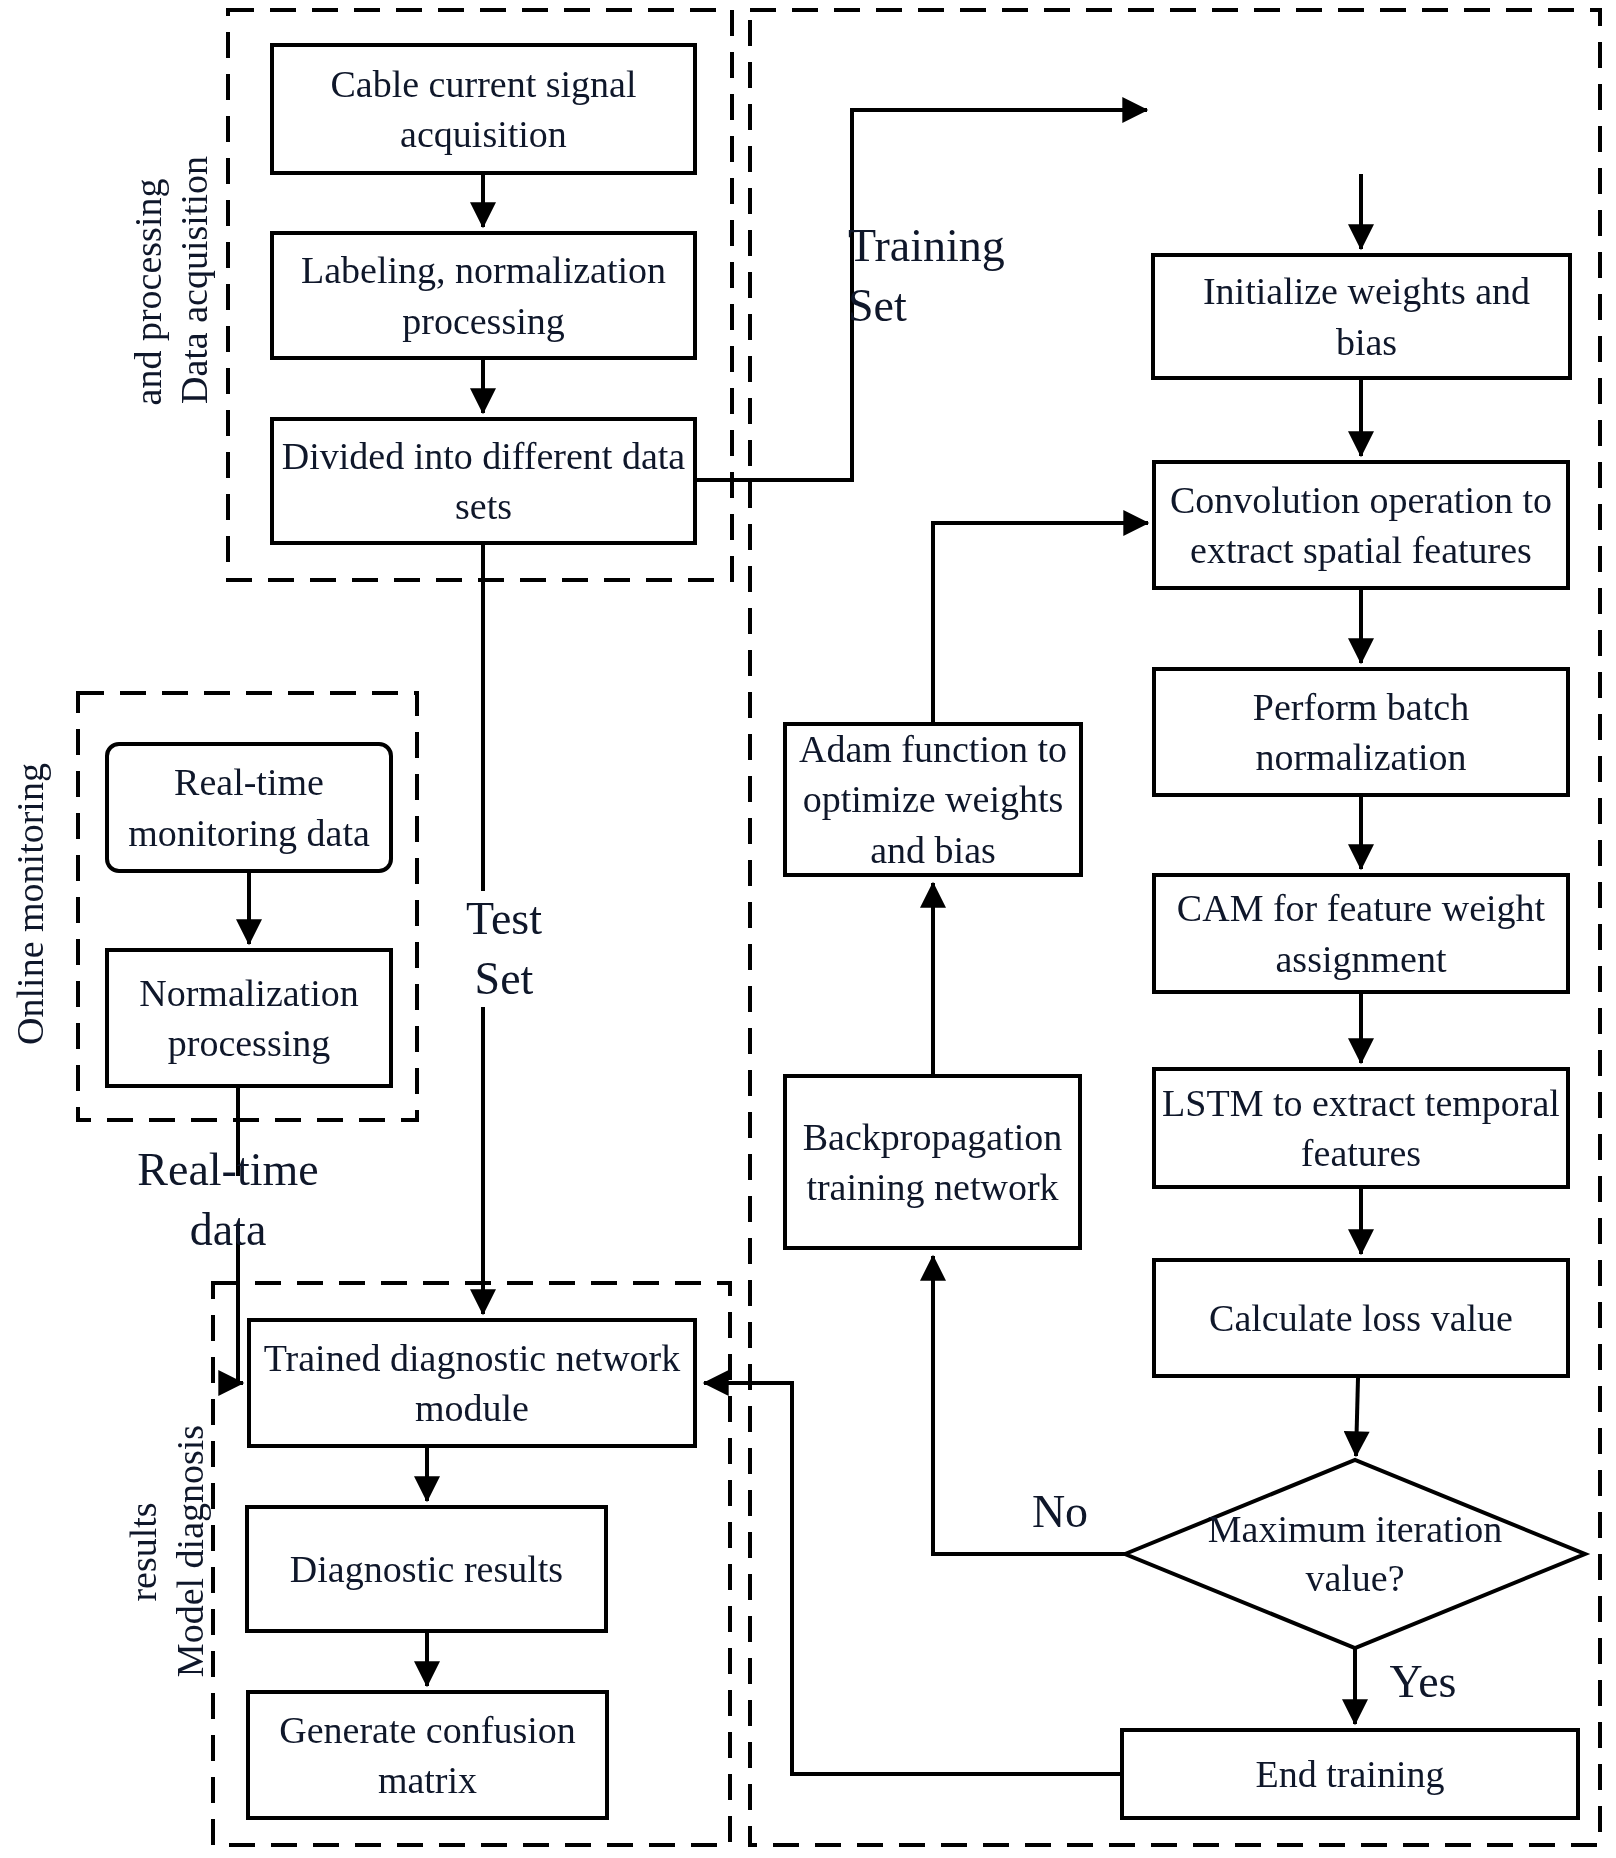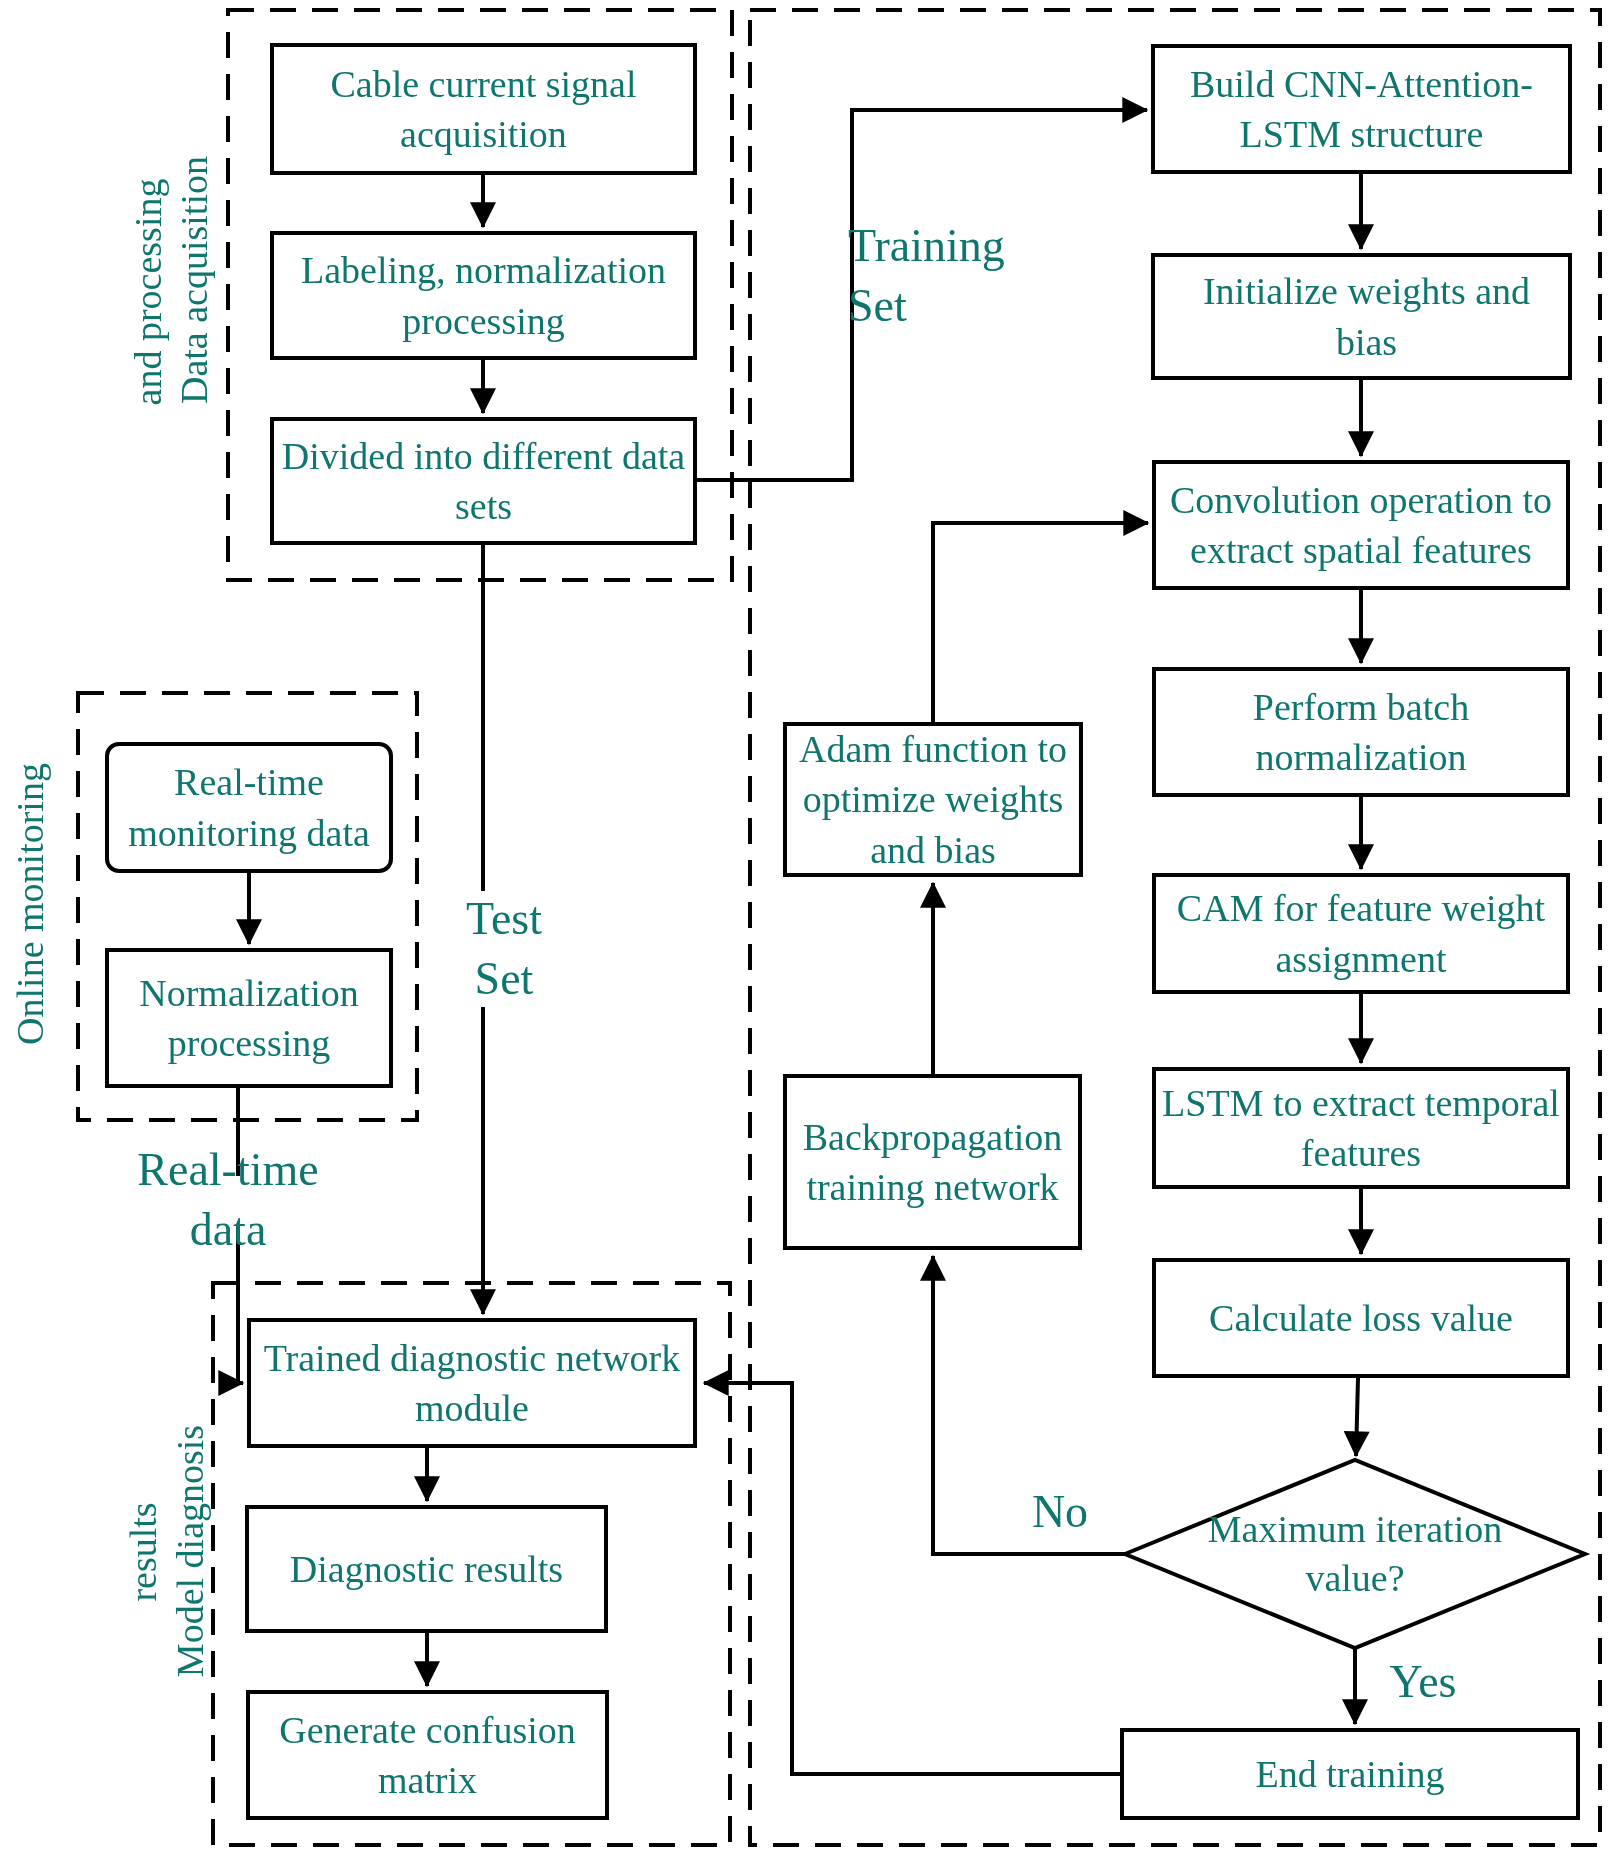--- a/index.html
+++ b/index.html
@@ -1,18 +1,18 @@
 <!DOCTYPE html>
 <html><head>
 <meta charset="utf-8">
 <style>
   html,body{margin:0;padding:0;background:#ffffff;}
   #canvas{
     position:relative;width:1616px;height:1858px;background:#ffffff;
-    font-family:"Liberation Serif","DejaVu Serif",serif;color:#0f766e;
+    font-family:"Liberation Serif","DejaVu Serif",serif;color:#0f172a;
     overflow:hidden;
   }
   #wires{position:absolute;left:0;top:0;width:1616px;height:1858px;}
   .node{
     position:absolute;box-sizing:border-box;border:4px solid #000;background:#fff;
     display:flex;align-items:center;justify-content:center;text-align:center;
     font-size:38px;line-height:1.32;padding:0 6px;
   }
   .plain{
     position:absolute;box-sizing:border-box;display:flex;align-items:center;
@@ -101,21 +101,20 @@
   </svg>
 
   <div class="node" id="n-cable">Cable current signal acquisition</div>
   <div class="node" id="n-labeling">Labeling, normalization processing</div>
   <div class="node" id="n-divided">Divided into different data sets</div>
   <div class="node" id="n-realtime">Real-time monitoring data</div>
   <div class="node" id="n-normalization">Normalization processing</div>
   <div class="node" id="n-trained">Trained diagnostic network module</div>
   <div class="node" id="n-diagnostic">Diagnostic results</div>
   <div class="node" id="n-confusion">Generate confusion matrix</div>
-  <div class="node" id="n-build">Build CNN-Attention-LSTM structure</div>
   <div class="node" id="n-initialize">Initialize weights and bias</div>
   <div class="node" id="n-convolution">Convolution operation to extract spatial features</div>
   <div class="node" id="n-batchnorm">Perform batch normalization</div>
   <div class="node" id="n-cam">CAM for feature weight assignment</div>
   <div class="node" id="n-lstm">LSTM to extract temporal features</div>
   <div class="node" id="n-loss">Calculate loss value</div>
   <div class="node" id="n-backprop">Backpropagation training network</div>
   <div class="node" id="n-adam">Adam function to optimize weights and bias</div>
   <div class="node" id="n-end">End training</div>
   <div class="plain" id="n-decision-label">Maximum iteration value?</div>

